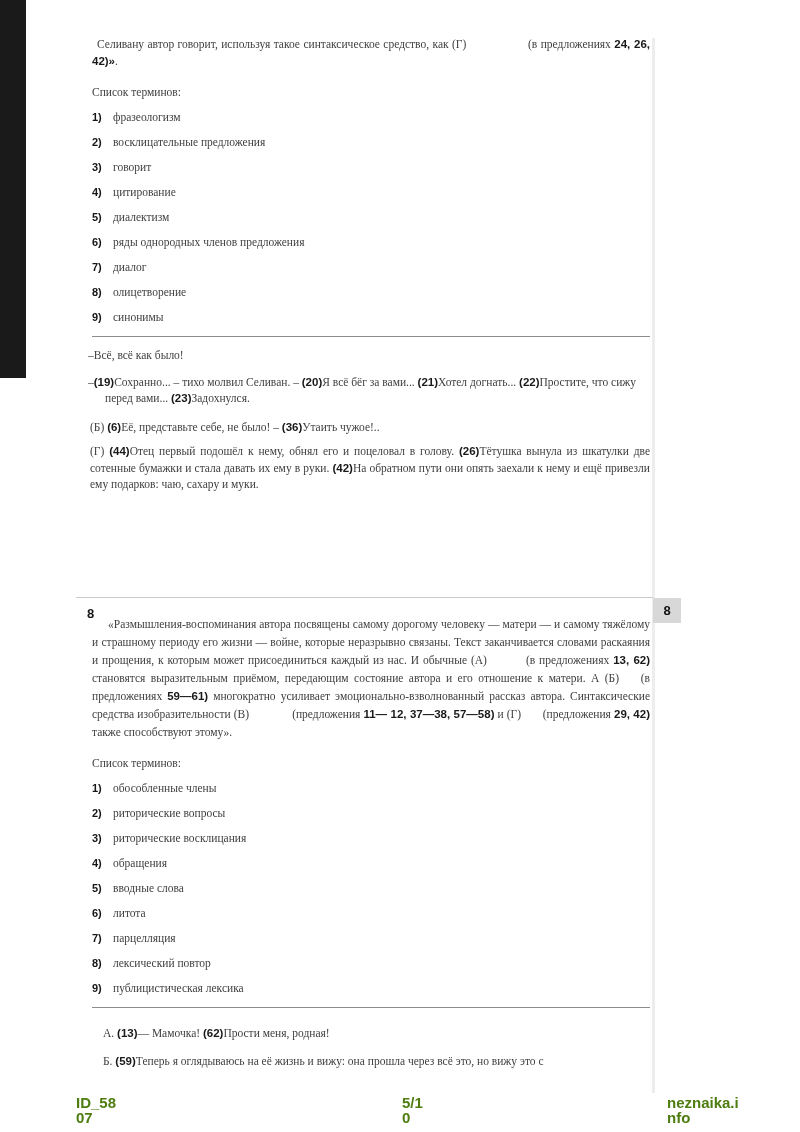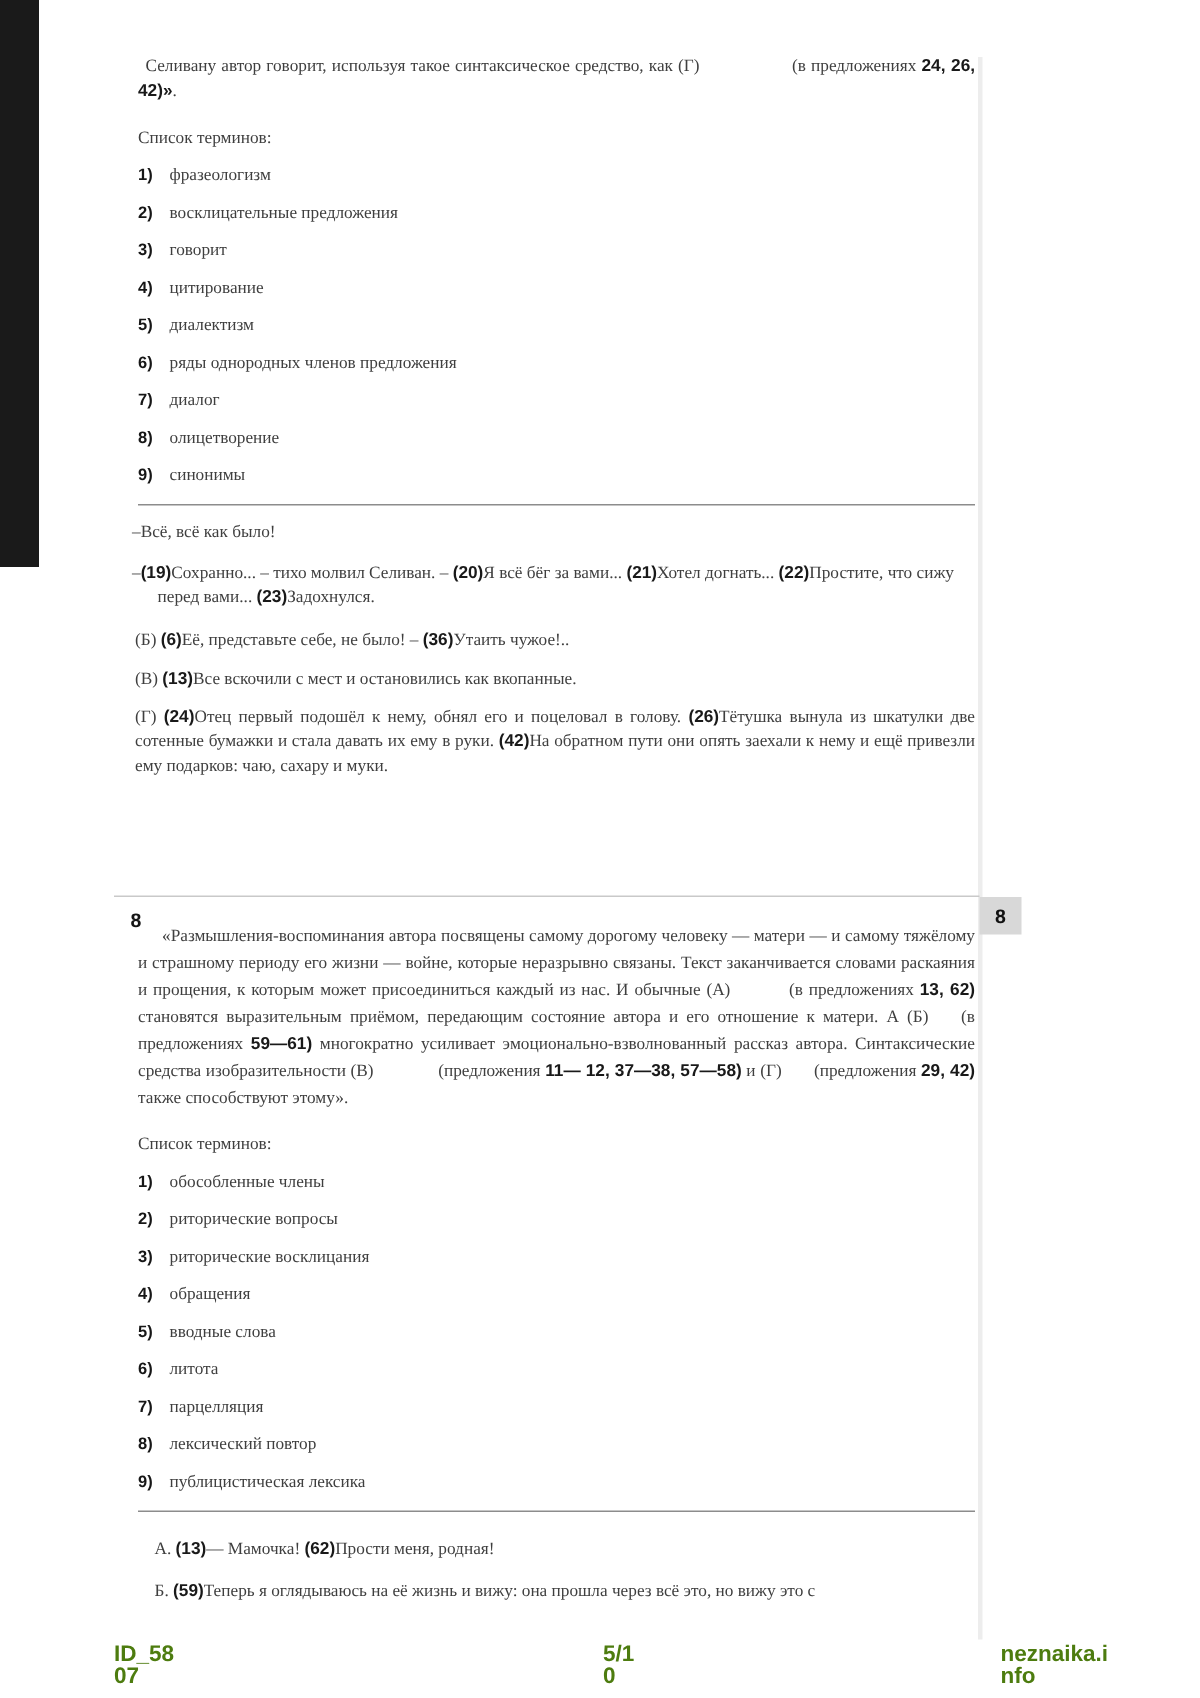--- a/index.html
+++ b/index.html
@@ -105,22 +105,21 @@
       </div>
     <div class="term">
         <span class="num">9)</span>
         <span class="lbl">синонимы</span>
       </div>
   </div>
   <hr class="rule">
   <p class="ans a7-1"><span>–Всё, всё как было!</span></p>
   <p class="ans a7-2"><span>–</span><span class="b">(19)</span><span>Сохранно... – тихо молвил Селиван. – </span><span class="b">(20)</span><span>Я всё бёг за вами... </span><span class="b">(21)</span><span>Хотел догнать... </span><span class="b">(22)</span><span>Простите, что сижу перед вами... </span><span class="b">(23)</span><span>Задохнулся.</span></p>
   <p class="ans a7-3"><span>(Б) </span><span class="b">(6)</span><span>Её, представьте себе, не было! – </span><span class="b">(36)</span><span>Утаить чужое!..</span></p>
-  <p class="ans a7-4"><span>(В) </span><span class="b">(13)</span><span>Все вскочили с мест и остановились как вкопанные.</span></p>
-  <p class="ans a7-5"><span>(Г) </span><span class="b">(24)</span><span>Отец первый подошёл к нему, обнял его и поцеловал в голову. </span><span class="b">(26)</span><span>Тётушка вынула из шкатулки две сотенные бумажки и стала давать их ему в руки. </span><span class="b">(42)</span><span>На обратном пути они опять заехали к нему и ещё привезли ему подарков: чаю, сахару и муки.</span></p>
+  <p class="ans a7-5"><span>(Г) </span><span class="b">(44)</span><span>Отец первый подошёл к нему, обнял его и поцеловал в голову. </span><span class="b">(26)</span><span>Тётушка вынула из шкатулки две сотенные бумажки и стала давать их ему в руки. </span><span class="b">(42)</span><span>На обратном пути они опять заехали к нему и ещё привезли ему подарков: чаю, сахару и муки.</span></p>
 </section>
 
 <section class="task8">
   <span class="task-num">8</span>
   <p class="para intro8"><span>«Размышления-воспоминания автора посвящены самому дорогому человеку — матери — и самому тяжёлому и страшному периоду его жизни — войне, которые неразрывно связаны. Текст заканчивается словами раскаяния и прощения, к которым может присоединиться каждый из нас. И обычные (А)</span><span>&nbsp;&nbsp;&nbsp;&nbsp;&nbsp;&nbsp;&nbsp;&nbsp;&nbsp;&nbsp;</span><span>(в предложениях </span><span class="b">13, 62)</span><span> становятся выразительным приёмом, передающим состояние автора и его отношение к матери. А (Б)</span><span>&nbsp;&nbsp;&nbsp;&nbsp;</span><span>(в предложениях </span><span class="b">59—61)</span><span> многократно усиливает эмоционально-взволнованный рассказ автора. Синтаксические средства изобразительности (В)</span><span>&nbsp;&nbsp;&nbsp;&nbsp;&nbsp;&nbsp;&nbsp;&nbsp;&nbsp;&nbsp;&nbsp;&nbsp;&nbsp;&nbsp;</span><span>(предложения </span><span class="b">11— 12, 37—38, 57—58)</span><span> и (Г)</span><span>&nbsp;&nbsp;&nbsp;&nbsp;&nbsp;&nbsp;&nbsp;</span><span>(предложения </span><span class="b">29, 42)</span><span> также способствуют этому».</span></p>
   <p class="terms-label">Список терминов:</p>
   <div class="terms">
     <div class="term">
         <span class="num">1)</span>
         <span class="lbl">обособленные члены</span>

